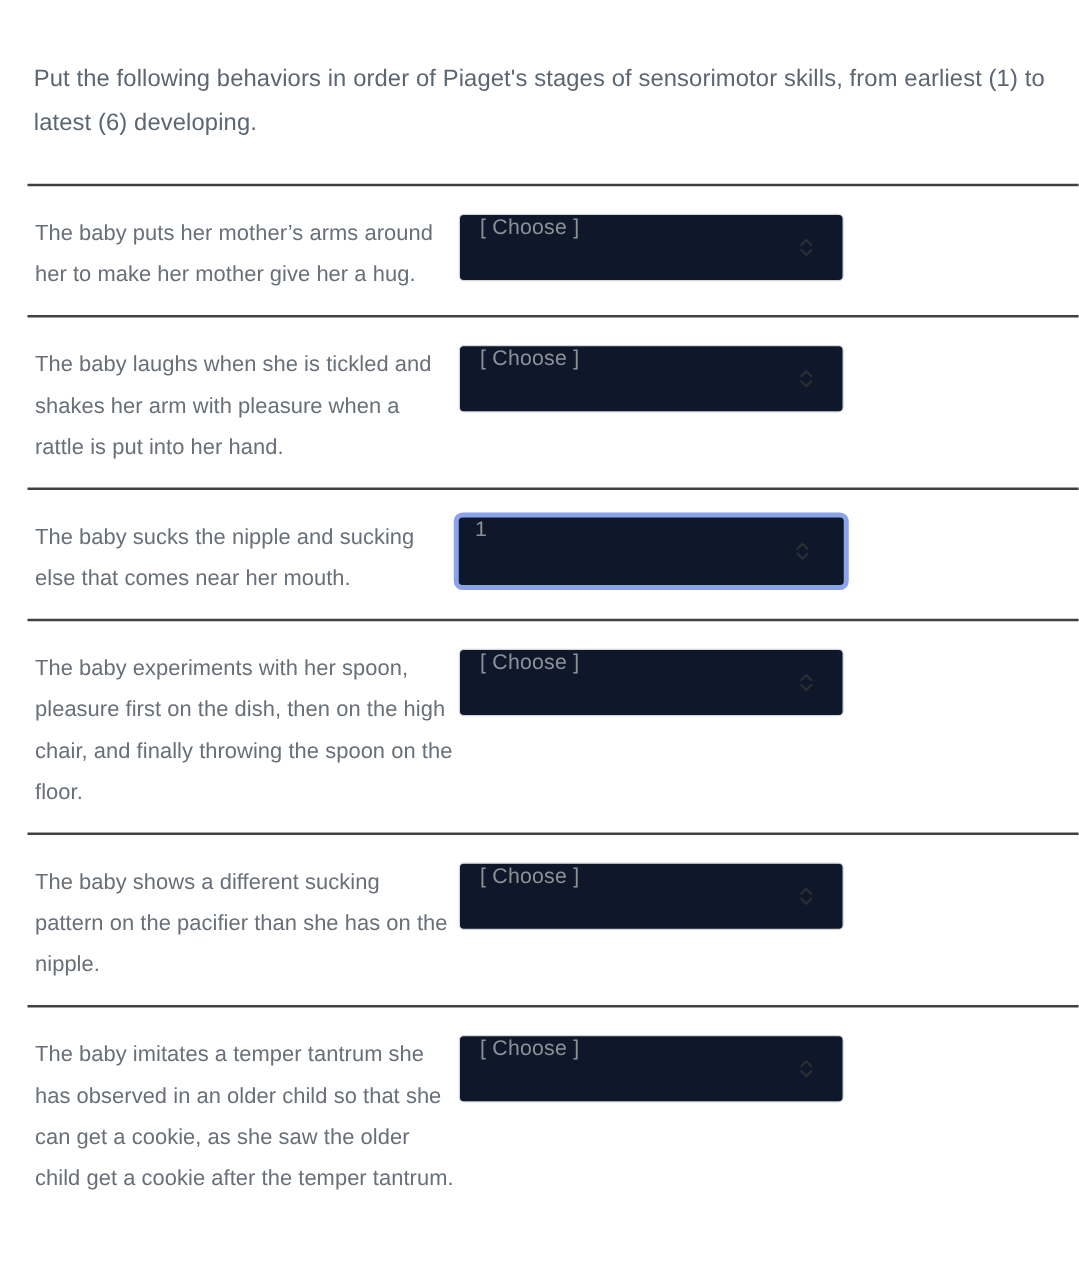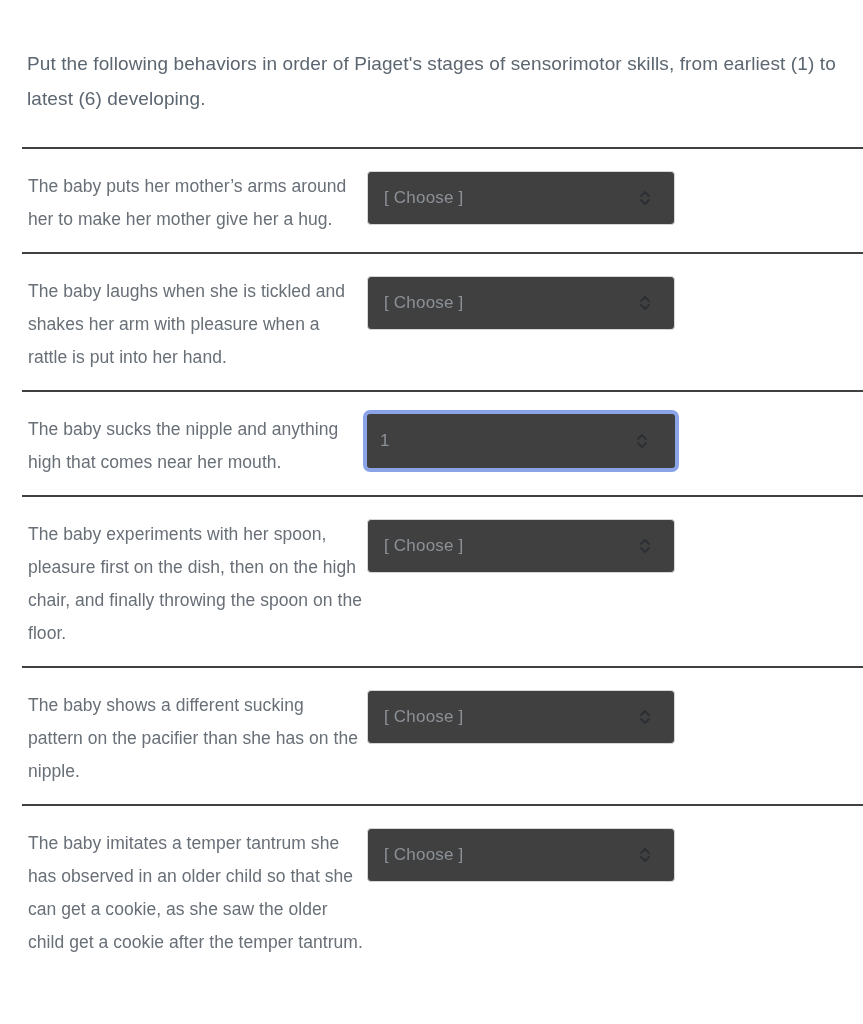--- a/index.html
+++ b/index.html
@@ -72,25 +72,24 @@
     box-sizing: border-box;
   }
 
   .select-box {
     position: absolute;
     left: 0;
     top: 0;
     width: 308px;
     height: 54px;
     box-sizing: border-box;
-    background: #404040;
+    background: #0f172a;
     border: 1px solid #d4d7da;
     border-radius: 4px;
     display: flex;
-    align-items: center;
     cursor: pointer;
   }
 
   .select-wrap.focused .select-box {
     left: -4px;
     top: -4px;
     width: 316px;
     height: 62px;
     border: 4px solid #8ba4e8;
     border-radius: 7px;
@@ -164,21 +163,21 @@
                 <path d="M3 8 L7 4 L11 8" stroke="#2b2f33" stroke-width="1.8" stroke-linecap="round" stroke-linejoin="round"></path>
                 <path d="M3 12 L7 16 L11 12" stroke="#2b2f33" stroke-width="1.8" stroke-linecap="round" stroke-linejoin="round"></path>
               </svg>
             </span>
           </div>
         </div>
       </div>
     </div>
 
     <div class="answer-row">
-      <div class="answer-text">The baby sucks the nipple and anything high that comes near her mouth.</div>
+      <div class="answer-text">The baby sucks the nipple and sucking else that comes near her mouth.</div>
       <div class="select-cell">
         <div class="select-wrap focused">
           <div class="select-box">
             <span class="select-value">1</span>
             <span class="select-arrow">
               <svg width="14" height="20" viewBox="0 0 14 20" fill="none">
                 <path d="M3 8 L7 4 L11 8" stroke="#2b2f33" stroke-width="1.8" stroke-linecap="round" stroke-linejoin="round"></path>
                 <path d="M3 12 L7 16 L11 12" stroke="#2b2f33" stroke-width="1.8" stroke-linecap="round" stroke-linejoin="round"></path>
               </svg>
             </span>

